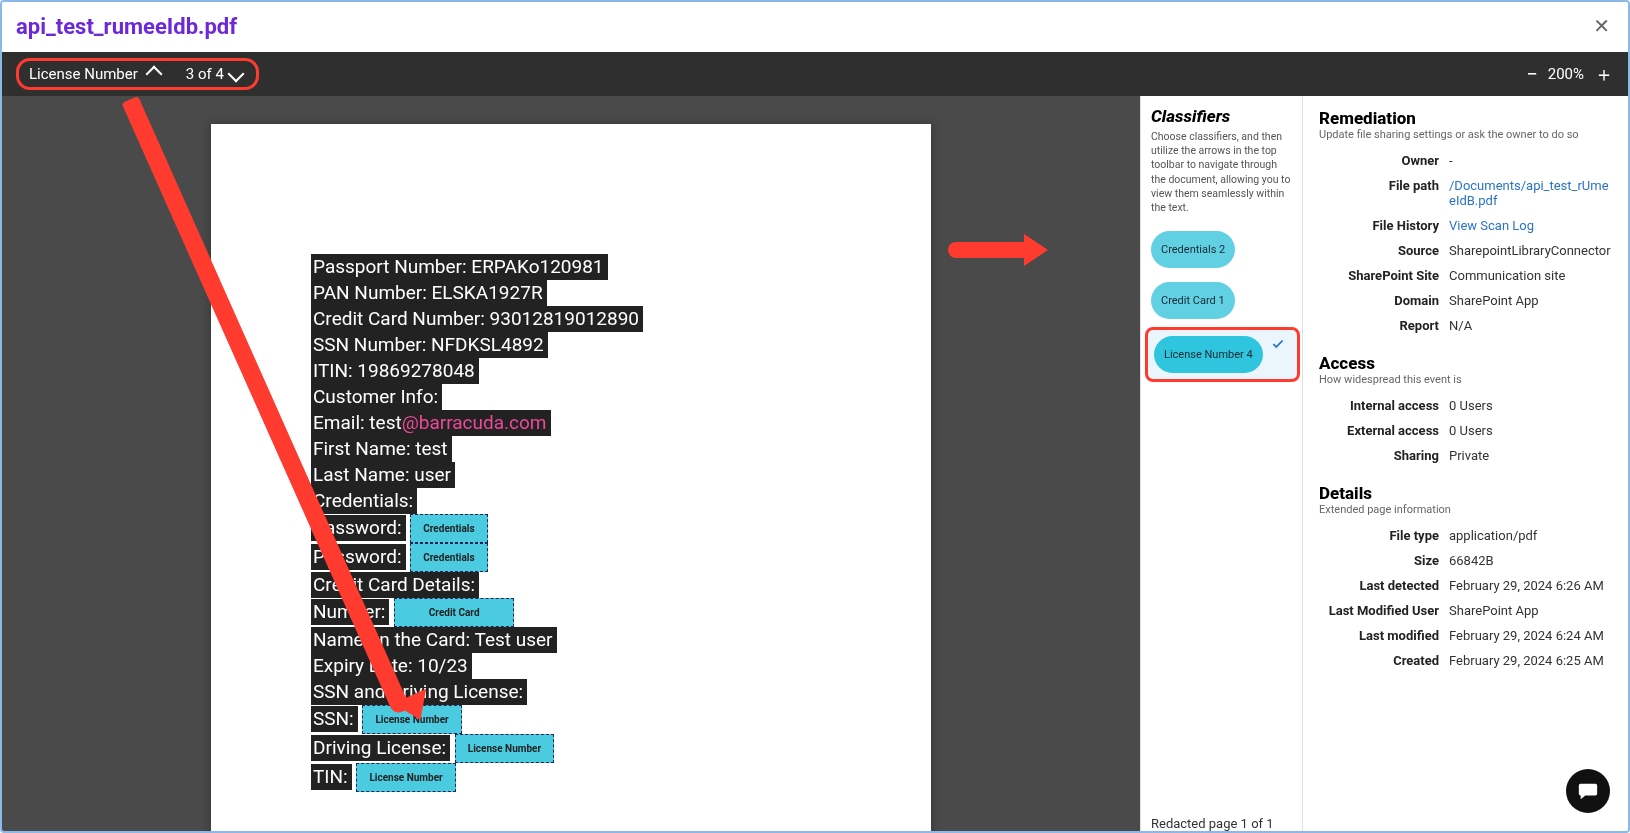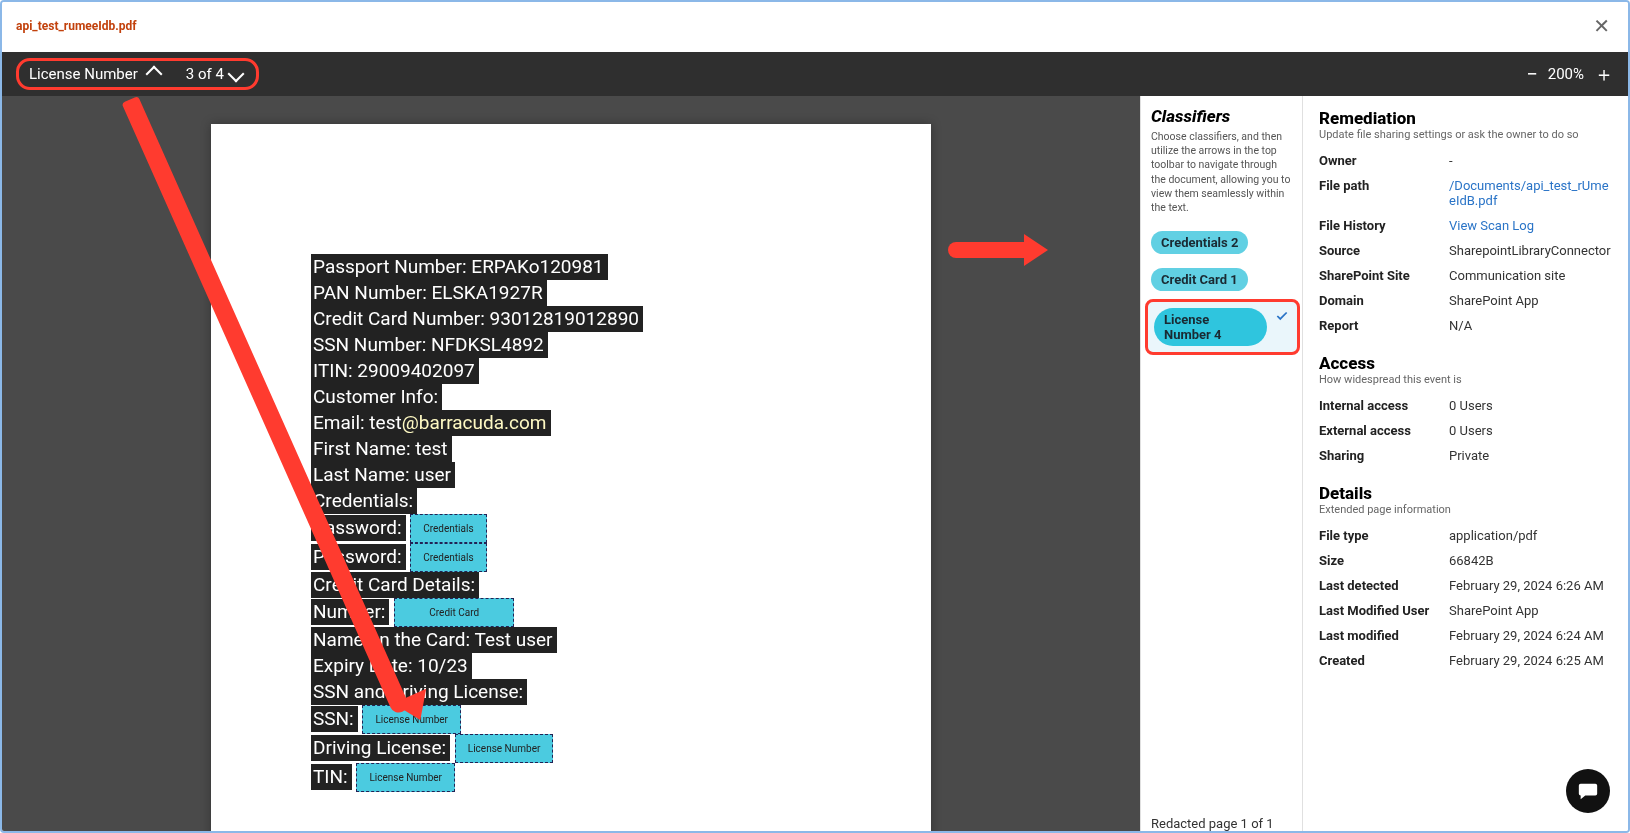--- a/index.html
+++ b/index.html
@@ -1,54 +1,54 @@
 <!DOCTYPE html>
 <html><head>
 <meta charset="utf-8">
 <style>
   * { box-sizing: border-box; margin: 0; padding: 0; font-family: -apple-system, BlinkMacSystemFont, "Segoe UI", Roboto, Arial, sans-serif; }
   html, body { width:100%; height:100%; background:#fff; }
   .app { width:1630px; height:833px; position:relative; border:2px solid #8bb8e8; border-radius:4px; overflow:hidden; background:#fff;}
   .titlebar { display:flex; align-items:center; justify-content:space-between; padding:8px 14px 10px 14px; background:#fff; }
-  .titlebar-title { font-weight:700; font-size:12px; color:#c2410c; }
+  .titlebar-title { font-weight:700; font-size:22px; color:#6d28d9; }
   .close-x { font-size:20px; color:#666; cursor:pointer; padding:4px; }
   .toolbar { display:flex; align-items:center; justify-content:space-between; height:44px; background:#2f2f2f; color:#fff; padding:0 14px; position:relative; }
   .toolbar-left { display:flex; align-items:center; gap:10px; border:3px solid #ff3b2f; border-radius:14px; padding:4px 14px 4px 10px; position:relative; z-index:5; }
   .toolbar-left .classifier-name { font-size:15px; }
   .toolbar-left .nav { display:flex; align-items:center; gap:6px; }
   .chevron { width:12px; height:12px; display:inline-block; border-style:solid; border-color:#fff; border-width:0 2px 2px 0; padding:3px; cursor:pointer;}
   .up { transform:rotate(-135deg); }
   .down { transform:rotate(45deg); }
   .count { margin-left:20px; font-size:15px; }
   .toolbar-right { display:flex; align-items:center; gap:10px; font-size:15px;}
   .tr-btn { cursor:pointer; font-size:20px; line-height:1; }
 
   .body { display:flex; height:calc(833px - 44px - 40px - 4px); }
   .viewer { flex:1; background:#4a4a4a; position:relative; overflow:hidden; display:flex; justify-content:center; align-items:flex-start; padding-top:28px;}
   .page { width:720px; background:#fff; min-height:700px; box-shadow:0 0 10px rgba(0,0,0,.3); padding:130px 100px 60px 100px; position:relative;}
   .doc-line { display:block; color:#fff; font-size:19px; line-height:25px; margin-bottom:0; white-space:nowrap;}
   .hl { display:inline-block; background:#222; color:#fff; padding:0 4px 1px 2px; margin-bottom:0;}
-  .redact { display:inline-block; background:#4bcbe0; color:#222; font-size:10px; font-weight:400; padding:1px 12px; border:1px dashed #225; text-align:center; min-width:70px; vertical-align:middle;}
+  .redact { display:inline-block; background:#4bcbe0; color:#222; font-size:10px; font-weight:700; padding:1px 12px; border:1px dashed #225; text-align:center; min-width:70px; vertical-align:middle;}
   .redact.sel { outline:2px solid #ffd400; }
-  .email-dim { color:#fef9c3; }
+  .email-dim { color:#ec4899; }
 
   .right { display:flex; }
   .classifiers-panel { width:162px; background:#fff; border-left:1px solid #e0e0e0; padding:10px 10px 10px 10px; display:flex; flex-direction:column; position:relative;}
   .classifiers-panel h3 { font-size:17px; font-weight:800; margin-bottom:4px;font-style:italic;}
   .classifiers-panel .hint { font-size:10.5px; color:#555; line-height:1.35; margin-bottom:16px;}
-  .pill { display:inline-block; background:#61d0e3; color:#163; color:#1a2a33; padding:4px 10px; border-radius:40px; font-size:13px; font-weight:700; cursor:pointer;}
+  .pill { display:inline-block; background:#61d0e3; color:#163; color:#1a2a33; padding:12px 10px; border-radius:40px; font-size:11px; font-weight:400; cursor:pointer;}
   .pill-row { margin-bottom:14px; display:block;}
   .pill-selected-row { display:flex; gap:8px; border:3px solid #ff3b2f; border-radius:8px; padding:6px 8px 6px 6px; margin:-6px -8px 10px -6px; background:#eaf6fb; }
   .redacted-footer { margin-top:auto; font-size:13px; color:#333; padding-top:8px;}
 
   .remediation-panel { width:326px; background:#fff; border-left:1px solid #e0e0e0; padding:12px 16px 12px 16px; overflow:auto;}
   .remediation-panel h3 { font-size:17px; font-weight:800; }
   .remediation-panel .sub { font-size:11px; color:#666; margin-bottom:12px;}
   .kv { display:flex; font-size:13px; margin-bottom:10px; }
-  .kv .k { width:130px; text-align:left; font-weight:700; color:#222; padding-right:10px;}
+  .kv .k { width:130px; text-align:right; font-weight:700; color:#222; padding-right:10px;}
   .kv .v { flex:1; color:#333; word-break:break-all;}
   .kv .v.link { color:#2a74c7; cursor:pointer;}
   .section-gap { margin-top:20px; }
 
   
   .big-arrow-line { position:absolute; background:#ff3b2f; transform-origin:top left; height:18px; z-index:30; border-radius:4px 10px 10px 4px;}
   .big-arrow-head { position:absolute; width:0; height:0; border-left:26px solid #ff3b2f; border-top:18px solid transparent; border-bottom:18px solid transparent; z-index:31;}
   .arrow2-body { position:absolute; width:80px; height:16px; background:#ff3b2f; border-radius:8px 0 0 8px; z-index:30;}
   .arrow2-head { position:absolute; width:0; height:0; border-left:24px solid #ff3b2f; border-top:16px solid transparent; border-bottom:16px solid transparent; z-index:31;}
 
@@ -82,21 +82,21 @@
   </div>
 
   <div class="body">
 
     <div class="viewer">
       <div class="page">
         <span class="doc-line"><span class="hl">Passport Number: ERPAKo120981</span></span>
         <span class="doc-line"><span class="hl">PAN Number: ELSKA1927R</span></span>
         <span class="doc-line"><span class="hl">Credit Card Number: 93012819012890</span></span>
         <span class="doc-line"><span class="hl">SSN Number: NFDKSL4892</span></span>
-        <span class="doc-line"><span class="hl">ITIN: 29009402097</span></span>
+        <span class="doc-line"><span class="hl">ITIN: 19869278048</span></span>
         <span class="doc-line"><span class="hl">Customer Info:</span></span>
         <span class="doc-line"><span class="hl"><span>Email: test</span><span class="email-dim">@barracuda.com</span></span></span>
         <span class="doc-line"><span class="hl">First Name: test</span></span>
         <span class="doc-line"><span class="hl">Last Name: user</span></span>
         <span class="doc-line"><span class="hl">Credentials:</span></span>
         <span class="doc-line"><span class="hl">Password:</span> <span class="redact">Credentials</span></span>
         <span class="doc-line"><span class="hl">Password:</span> <span class="redact">Credentials</span></span>
         <span class="doc-line"><span class="hl">Credit Card Details:</span></span>
         <span class="doc-line"><span class="hl">Number:</span> <span class="redact" style="min-width:120px">Credit Card</span></span>
         <span class="doc-line"><span class="hl">Name on the Card: Test user</span></span>

